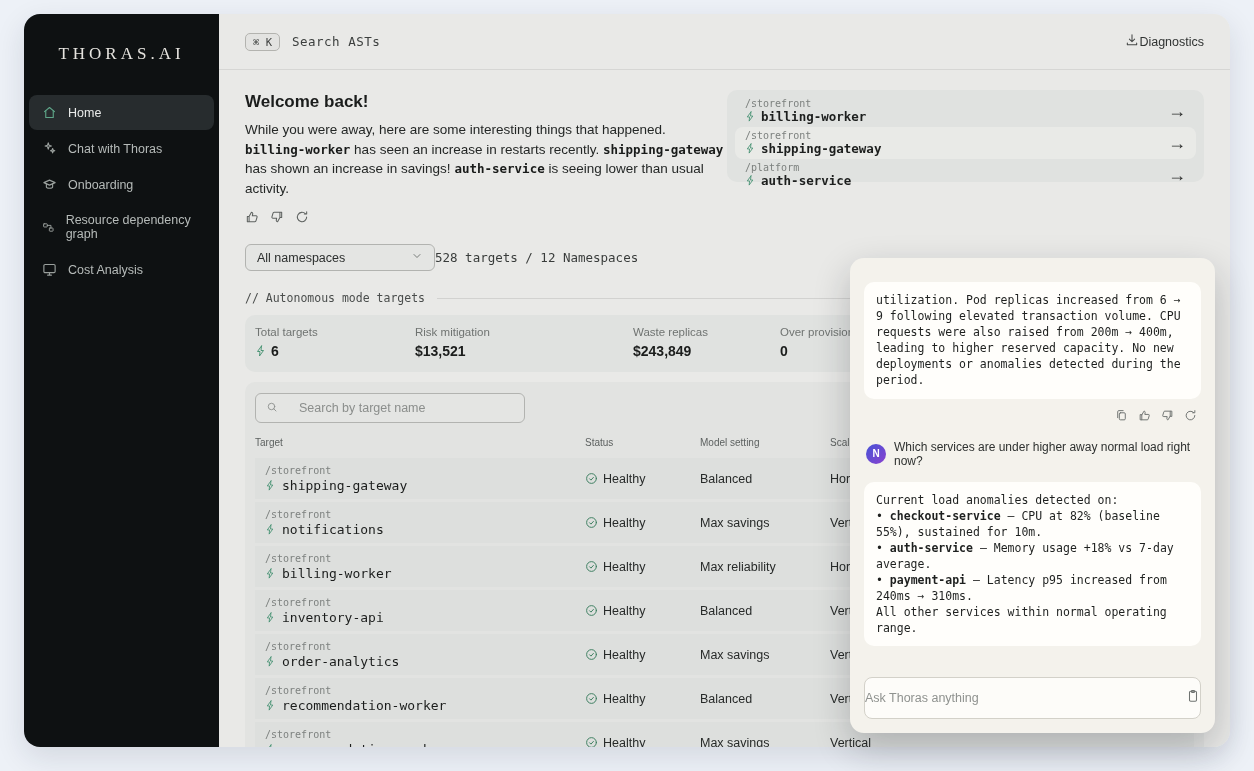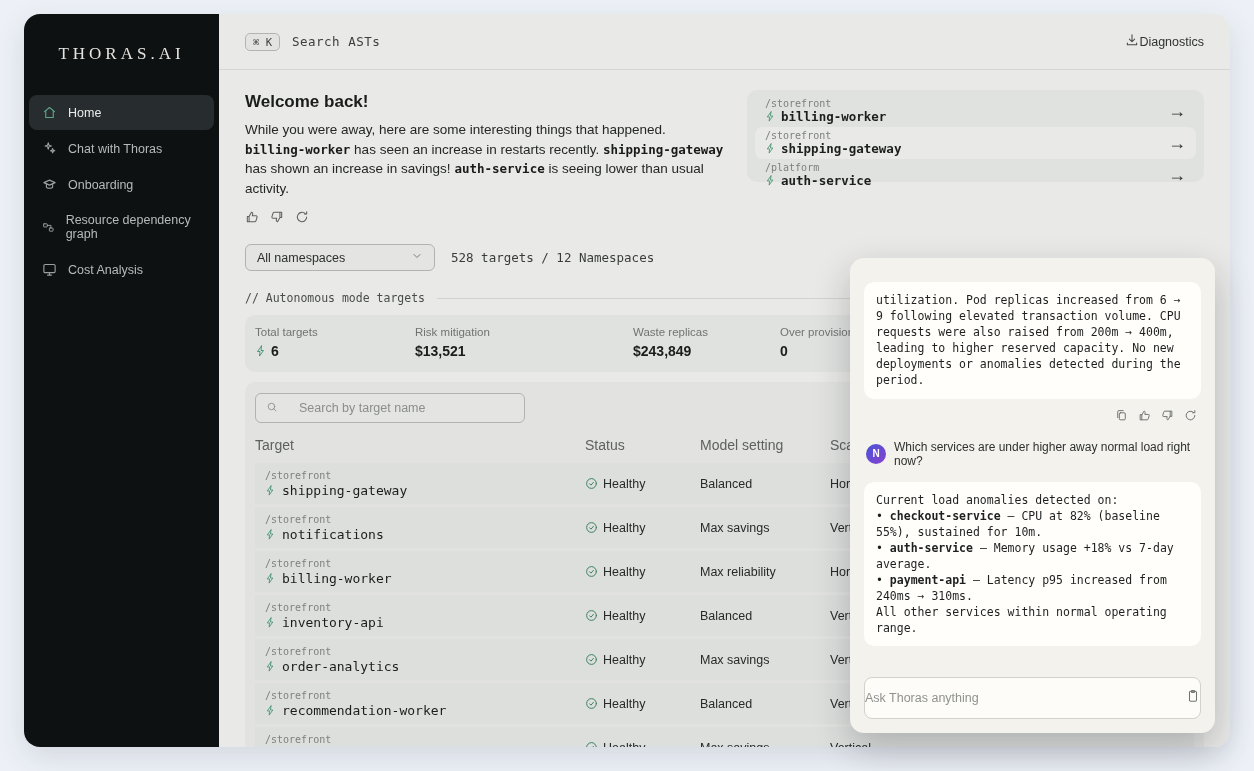--- a/index.html
+++ b/index.html
@@ -24,38 +24,38 @@
   .main { flex:1; background:#e9e9e7; position:relative; overflow:hidden; }
   .topbar { height:56px; display:flex; align-items:center; padding:0 26px; border-bottom:1px solid #d6d6d4; }
   .kbd { border:1px solid #b3b3af; background:#e3e3e1; border-radius:5px; font-size:10.5px;
          padding:2px 7px; color:#3e403f; }
   .search-label { font-size:12.5px; color:#3c3f3e; margin-left:12px; letter-spacing:.5px; }
   .diagnostics { margin-left:auto; display:flex; align-items:center; font-size:12.5px; color:#303332; cursor:pointer; }
   .diagnostics svg { width:14px; height:14px; stroke:#45484б; stroke:#454847; }
 
   .content { padding:20px 26px 0; height:calc(100% - 57px); position:relative; }
 
-  .hero { display:flex; gap:20px; }
+  .hero { display:flex; }
   .welcome { width:482px; flex-shrink:0; }
   .welcome h1 { font-size:17px; color:#1b1d1c; margin:2px 0 8px; }
   .welcome p { font-size:13.5px; line-height:1.45; color:#242726; }
   .welcome p code { font-family:"DejaVu Sans Mono","Liberation Mono",monospace; font-weight:bold; font-size:12.5px; color:#191b1a; }
   .feedback { display:flex; gap:11px; margin-top:12px; color:#5e6260; }
   .feedback svg { width:14px; height:14px; stroke:#5e6260; cursor:pointer; }
 
   .highlights { flex:1; background:#e0e2e0; border-radius:10px; padding:5px 8px; height:92px;
                 display:flex; flex-direction:column; justify-content:space-between; }
   .hl-row { display:flex; align-items:center; justify-content:space-between; padding:3px 10px; border-radius:8px; cursor:pointer; }
   .hl-row.highlighted { background:#e9eae7; }
   .hl-ns { font-size:10px; color:#7c807e; }
   .hl-name { font-size:12.5px; font-weight:bold; color:#1d1f1e; display:flex; align-items:center; gap:5px; }
   .hl-name svg { width:11px; height:11px; stroke:#3f8e6d; }
   .hl-arrow { font-size:18px; color:#2a2c2b; }
 
-  .filter-row { display:flex; align-items:center; gap:16px; margin-top:20px; }
+  .filter-row { display:flex; align-items:center; margin-top:20px; }
   .dropdown { width:190px; border:1px solid #b2b3b0; border-radius:6px; padding:5px 11px; font-size:12.5px;
               color:#2c2f2e; display:flex; align-items:center; justify-content:space-between;
               background:#e4e5e3; cursor:pointer; }
   .dropdown svg { width:12px; height:12px; stroke:#6b6f6d; }
   .summary { font-size:12.5px; color:#393c3b; }
 
   .section-row { display:flex; align-items:center; gap:12px; margin-top:20px; }
   .section-label { font-size:11.5px; color:#4a4d4c; white-space:nowrap; }
   .section-line { flex:1; height:1px; background:#d2d2d0; }
 
@@ -68,21 +68,21 @@
 
   .table-card { background:#e2e3e1; border-radius:10px 10px 0 0; margin-top:10px; padding:11px 10px 0; }
   .search-box { width:270px; border:1px solid #b2b3b0; border-radius:6px; background:#e4e5e3;
                 display:flex; align-items:center; gap:21px; padding:5px 10px; }
   .search-box svg { width:12px; height:12px; stroke:#8b8e8c; flex-shrink:0; }
   .search-box input { border:none; outline:none; background:transparent; font-size:12.5px; color:#2c2f2e; width:100%;
                       font-family:"Liberation Sans","DejaVu Sans",sans-serif; }
   .search-box input::placeholder { color:#8b8e8c; }
 
   .tgrid { display:grid; grid-template-columns:330px 115px 130px 95px 115px 110px 1fr; align-items:center; }
-  .thead { padding:14px 0 10px; font-size:14px; color:#5d6160; }
+  .thead { padding:14px 0 10px; font-size:10px; color:#5d6160; }
   .trow { background:#dddfdd; margin-bottom:3px; padding:6px 0; min-height:41px; }
   .cell-ns { font-size:10px; color:#7d817f; }
   .cell-name { font-size:13px; font-weight:500; color:#1b1d1c; display:flex; align-items:center; gap:6px; margin-top:2px; }
   .cell-name svg { width:11px; height:11px; stroke:#3f8e6d; flex-shrink:0; }
   .cell-status { display:flex; align-items:center; gap:5px; font-size:12.5px; color:#272a29; }
   .cell-status svg { width:13px; height:13px; stroke:#3c7d5f; }
   .cell-plain { font-size:12.5px; color:#272a29; }
   .cell-savings { font-size:12.5px; color:#272a29; text-align:right; padding-right:6px; }
   .cell-actions { display:flex; align-items:center; gap:10px; justify-content:flex-end; padding-right:12px; color:#5d6160; }
 

